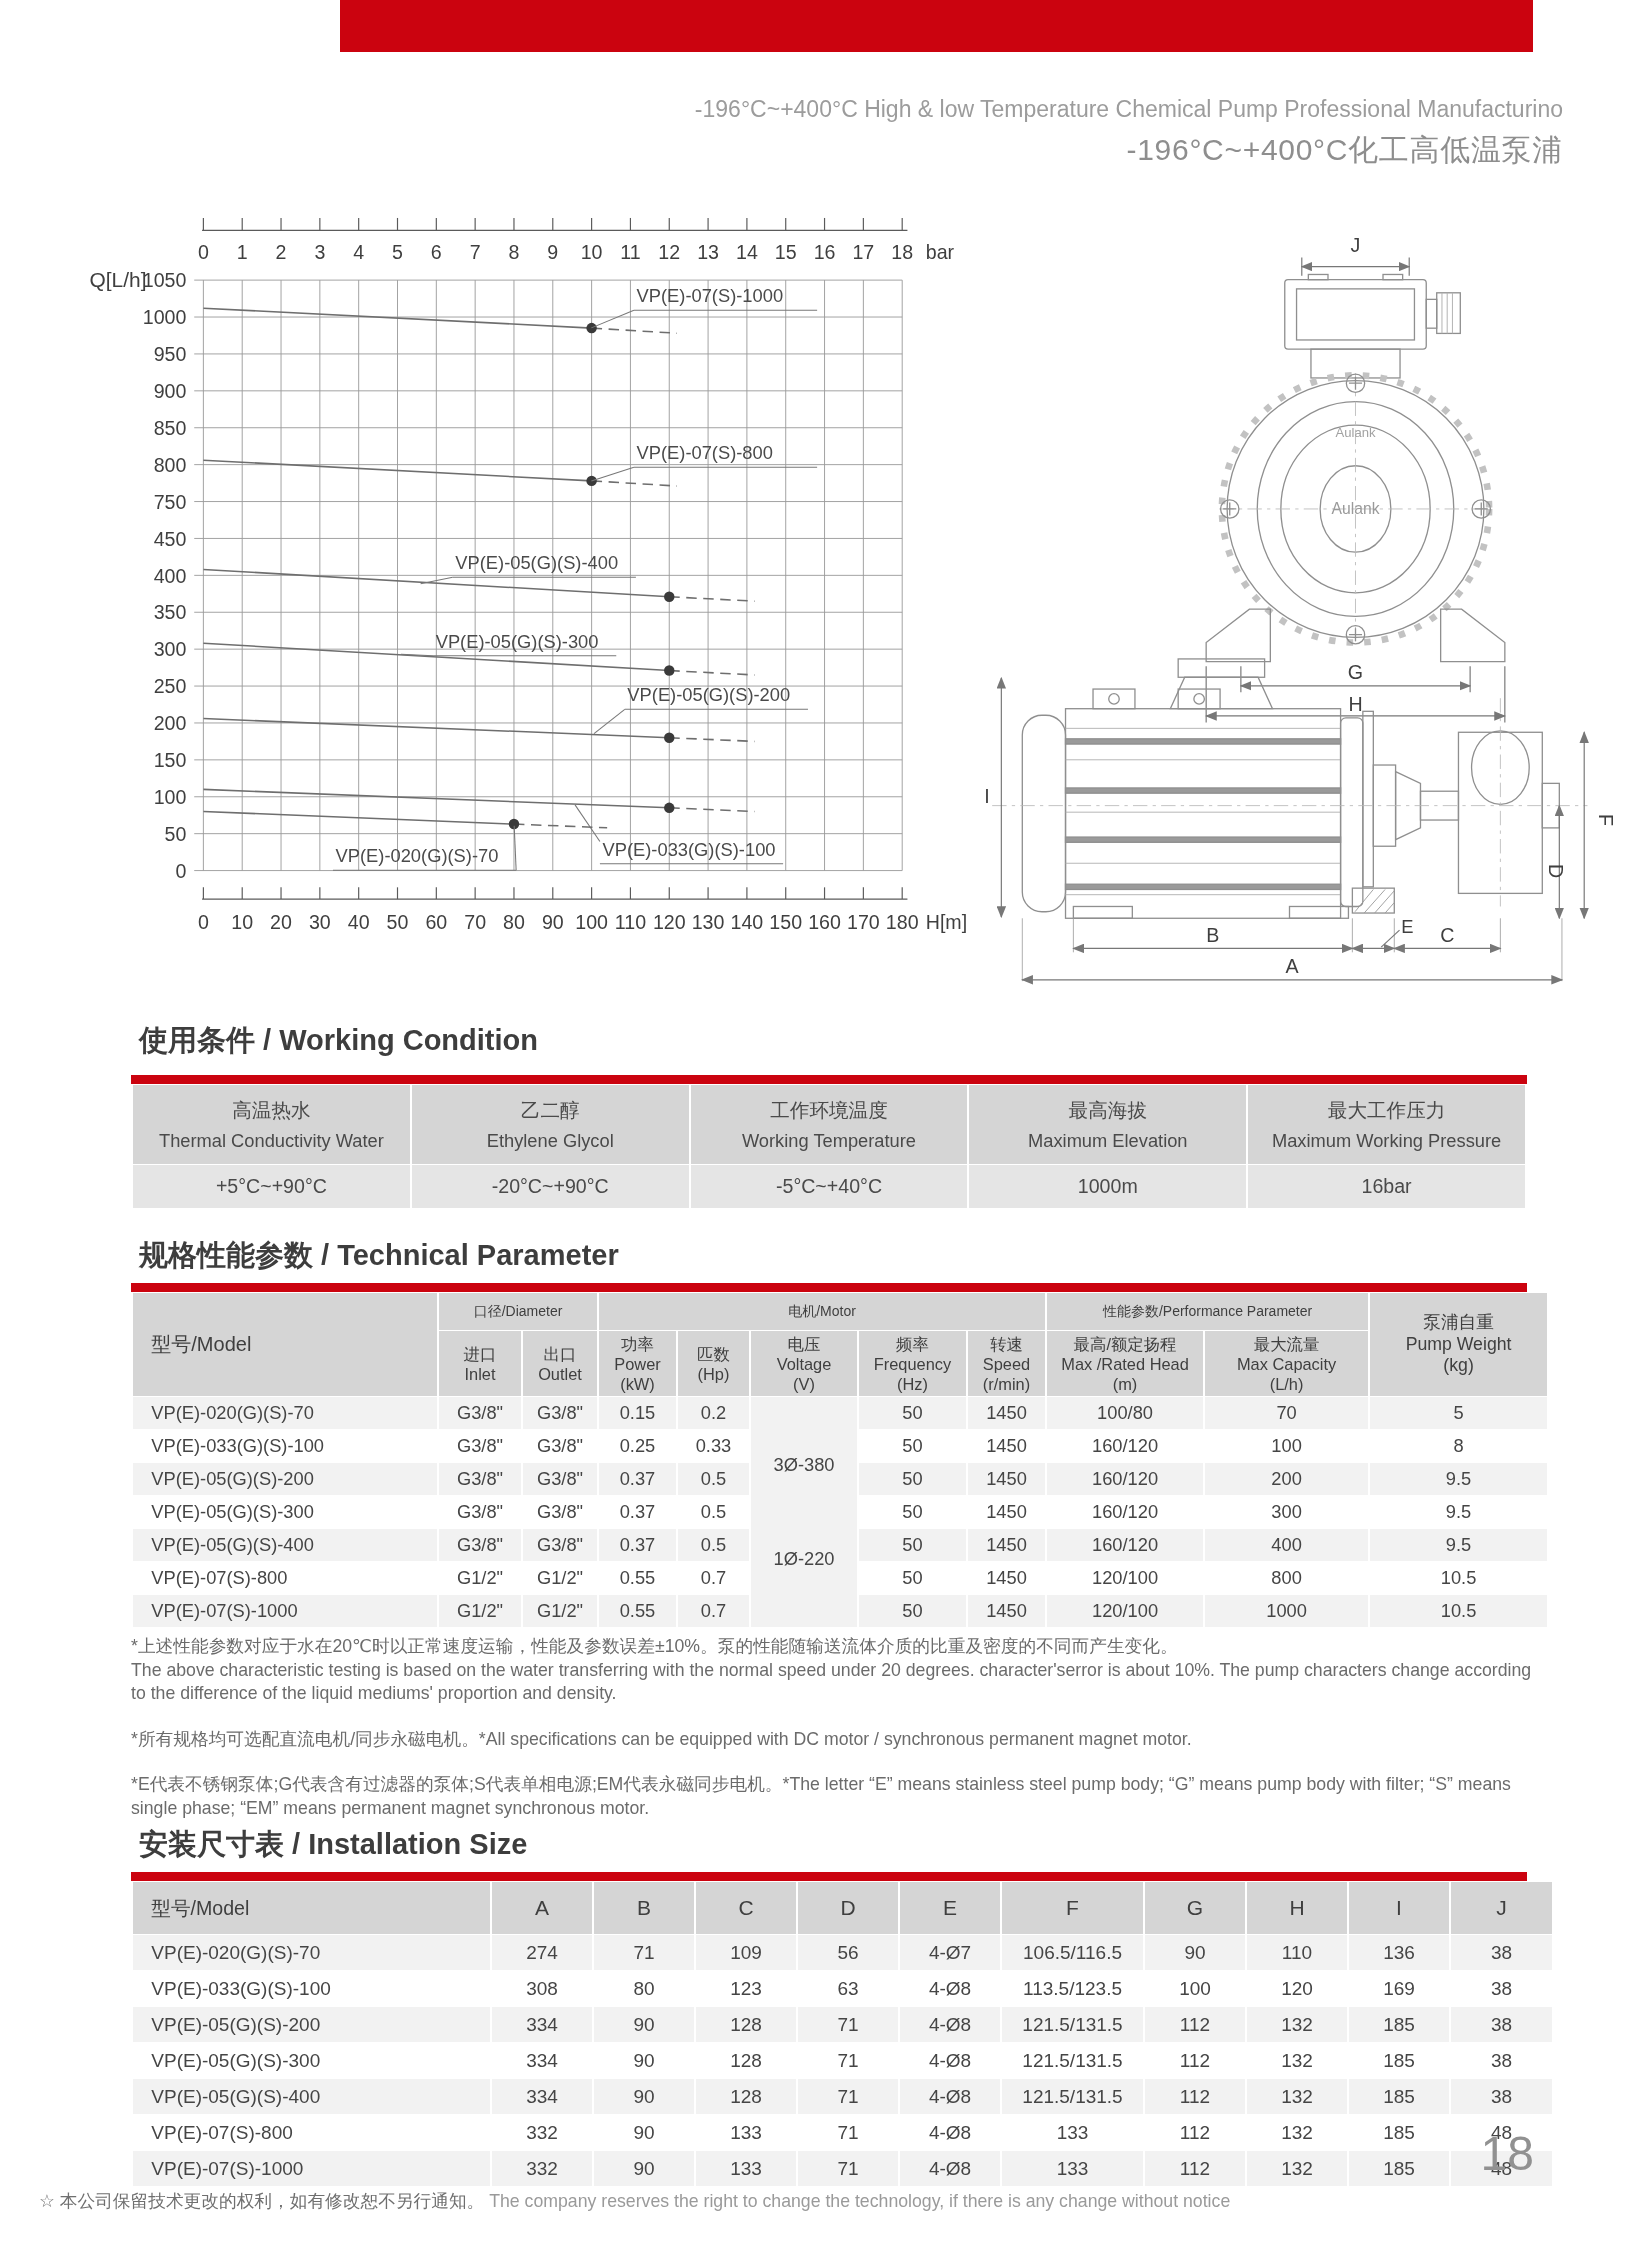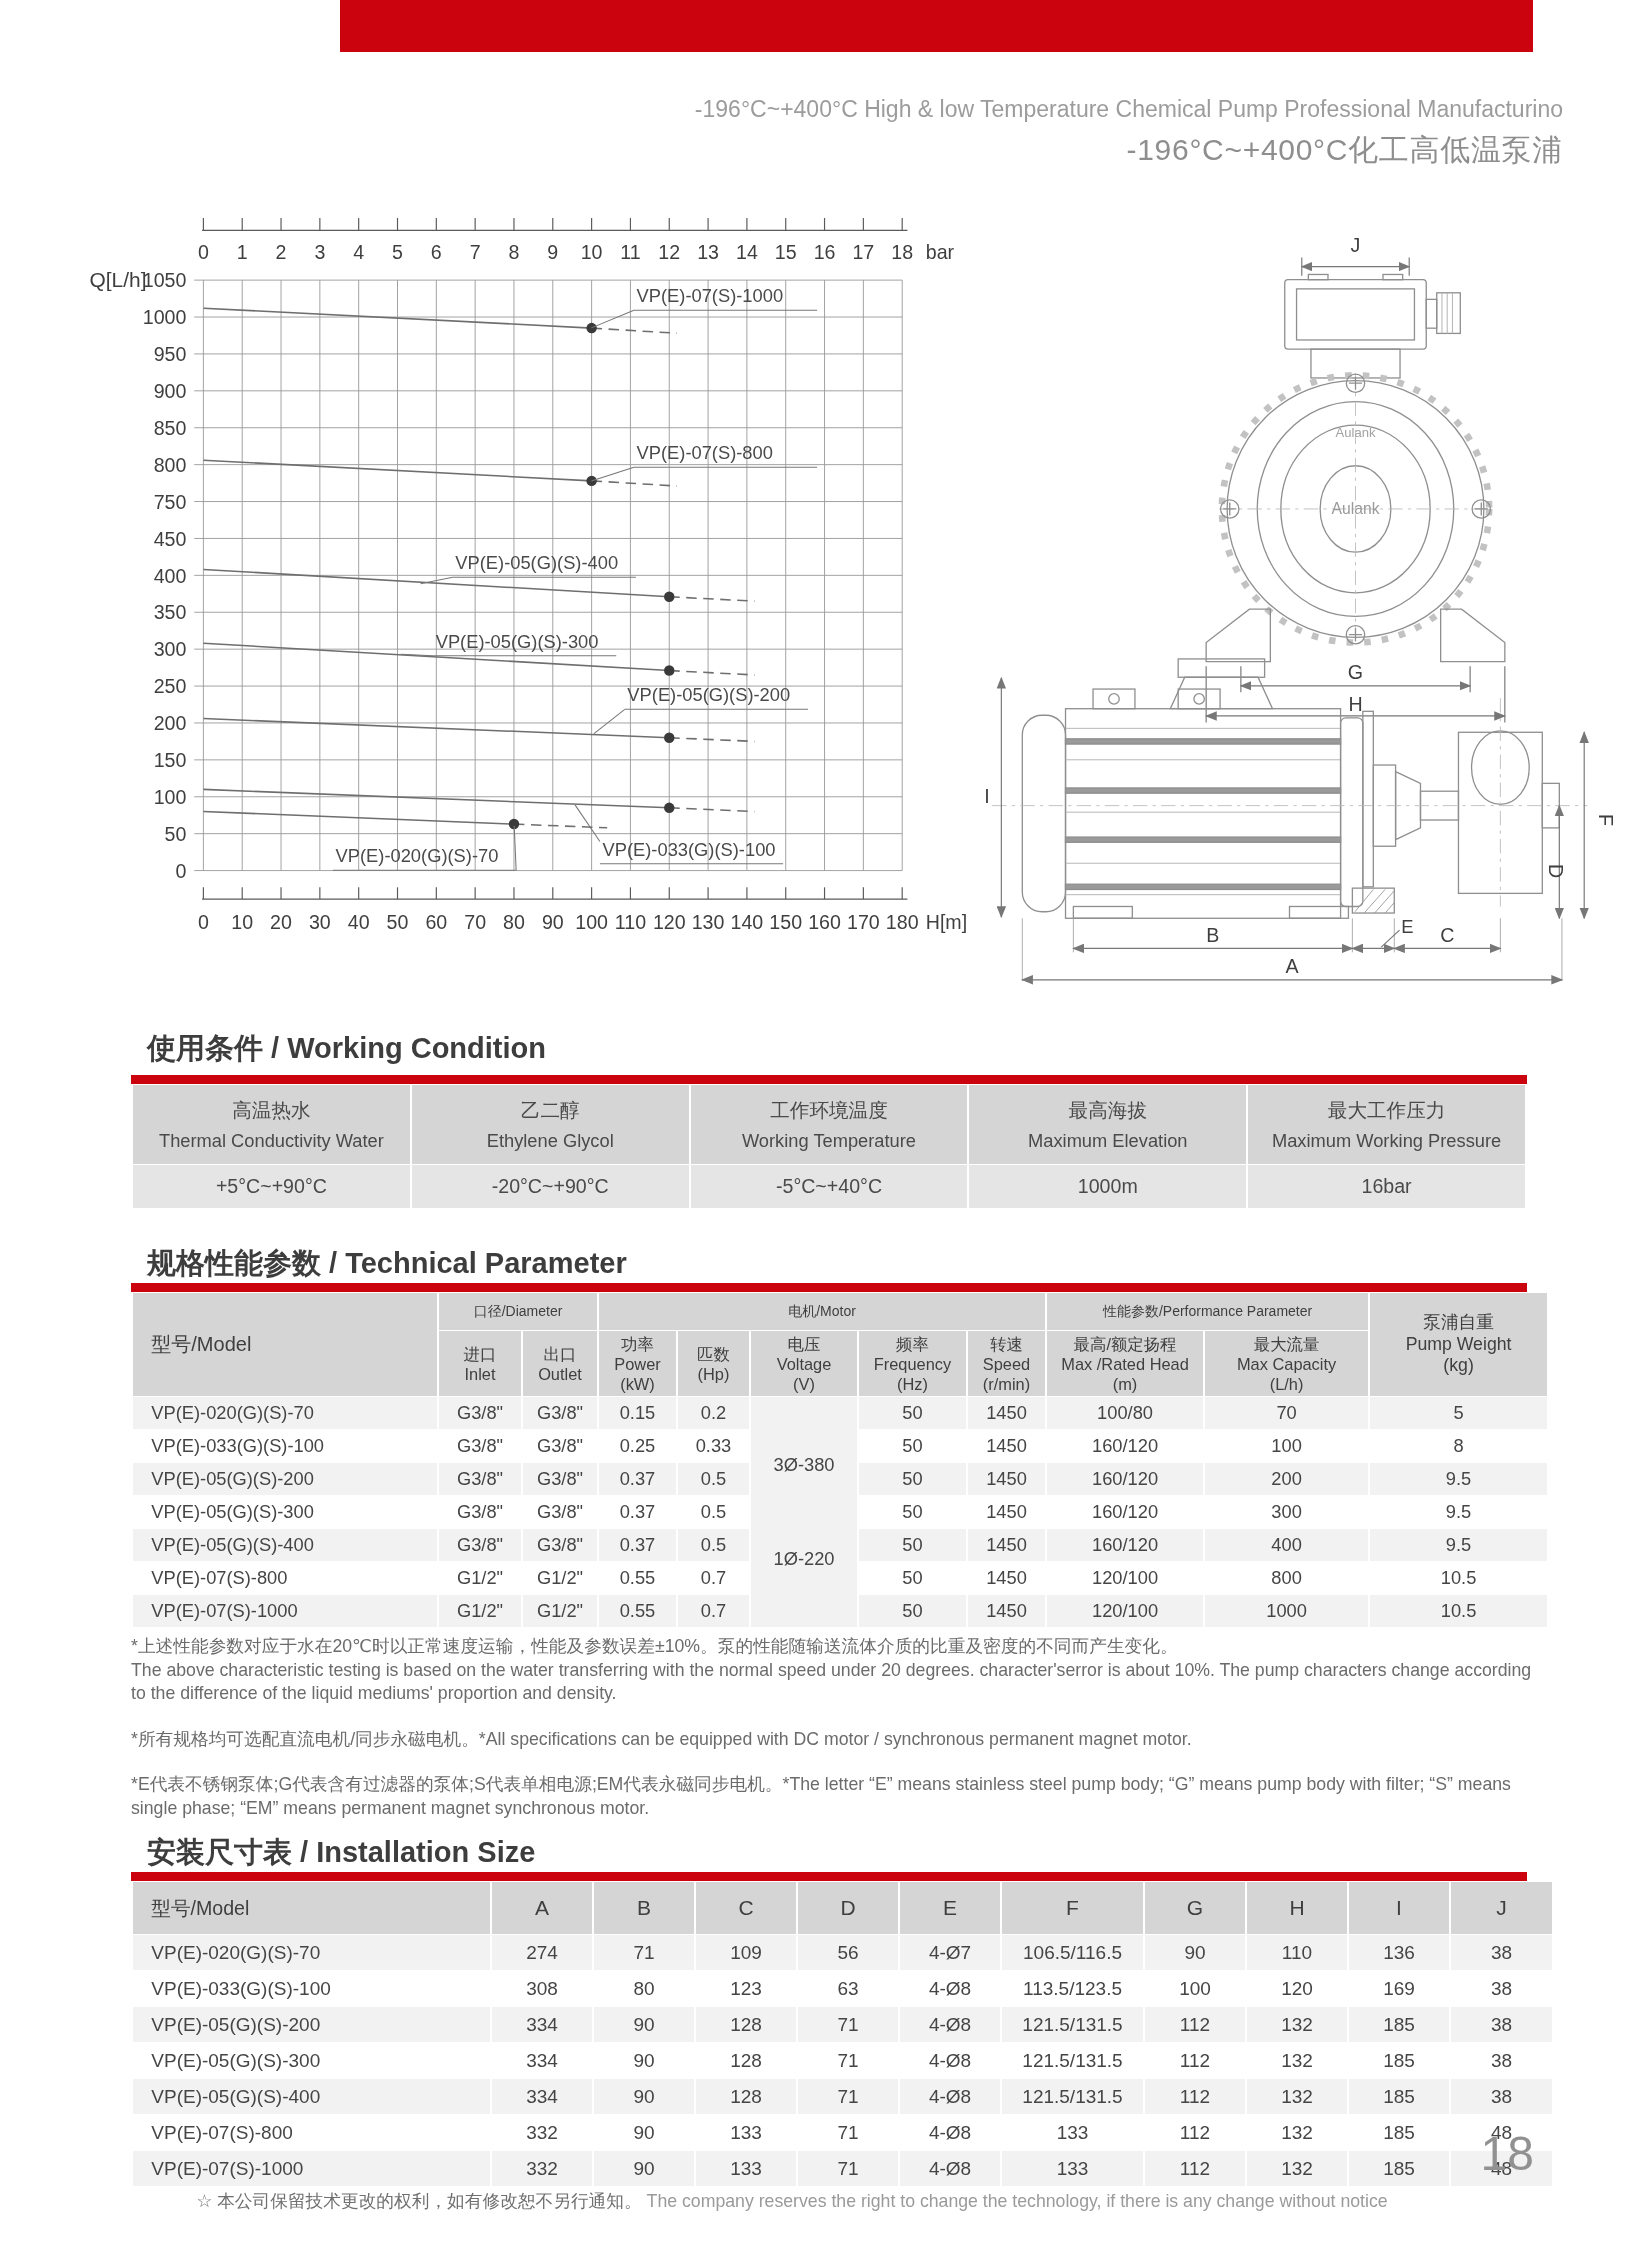--- a/index.html
+++ b/index.html
@@ -6,21 +6,21 @@
   .page{position:relative;width:1647px;height:2250px;background:#fff;overflow:hidden;
         font-family:"Liberation Sans","DejaVu Sans",sans-serif;}
   .topbar{position:absolute;left:340px;top:0;width:1193px;height:52px;background:#cb030f;}
   .hdr{position:absolute;top:96px;right:84px;text-align:right;}
   .hdr1{font-size:23px;color:#9c9c9c;}
   .hdr2{font-size:30px;color:#8e8e8e;margin-top:6.5px;letter-spacing:0.7px;}
   svg.art{position:absolute;}
   #chart{left:79px;top:216px;}
   #pump-front{left:1172px;top:226px;}
   #pump-side{left:962px;top:655px;}
-  .sec{position:absolute;left:131px;margin:16px;font-size:29px;font-weight:700;color:#3d3d3d;}
+  .sec{position:absolute;left:131px;margin:8px;font-size:29px;font-weight:700;color:#3d3d3d;}
   .redbar{position:absolute;left:131px;width:1396px;height:8.5px;background:#cb030f;}
   table{border-collapse:separate;border-spacing:2px 1.3px;table-layout:fixed;}
   .wc,.tp,.is{position:absolute;left:131px;width:1396px;}
   .wc th{background:#d5d5d5;height:77px;font-weight:400;text-align:center;vertical-align:middle;}
   .wc .zh{font-size:19.6px;color:#4a4a4a;}
   .wc .en{font-size:18.3px;color:#4a4a4a;margin-top:5.2px;}
   .wc td{background:#e5e5e5;height:41px;font-size:19.6px;color:#4a4a4a;text-align:center;vertical-align:middle;}
   .tp th{background:#d5d5d5;font-weight:400;font-size:14px;color:#3f3f3f;text-align:center;vertical-align:middle;}
   .tp thead tr.grp th{height:35px;}
   .tp thead tr.sub th{height:63px;font-size:16.4px;line-height:20px;}
@@ -30,21 +30,21 @@
   .tp tbody tr:nth-child(odd) td{background:#f2f2f2;}
   .tp td.model{text-align:left;padding-left:18.3px;}
   .tp td.volt{background:#f2f2f2;font-size:18.3px;color:#454545;}
   .is th{background:#d5d5d5;height:50px;font-weight:400;font-size:21px;color:#3f3f3f;text-align:center;vertical-align:middle;}
   .is th.model{text-align:left;padding-left:18.3px;font-size:19.6px;}
   .is td{background:#fff;height:33px;text-align:center;font-size:19px;color:#454545;vertical-align:middle;}
   .is tbody tr:nth-child(odd) td{background:#f2f2f2;}
   .is td.model{text-align:left;padding-left:18.3px;}
   .notes{position:absolute;left:131px;top:1635px;width:1407px;}
   p.note{margin:0 0 22px 0;font-size:17.7px;line-height:23.6px;color:#6b6b6b;}
-  .footer{position:absolute;top:2189px;left:39px;width:1506px;text-align:center;font-size:17.7px;}
+  .footer{position:absolute;top:2189px;left:39px;width:1506px;text-align:left;font-size:17.7px;}
   .footer .fzh{color:#6f6f6f;}
   .footer .fen{color:#9a9a9a;}
   .pagenum{position:absolute;top:2126px;right:113px;font-size:48px;color:#919191;}
 </style>
 </head>
 <body>
 
 <div class="page">
 
   <div class="topbar"></div>

